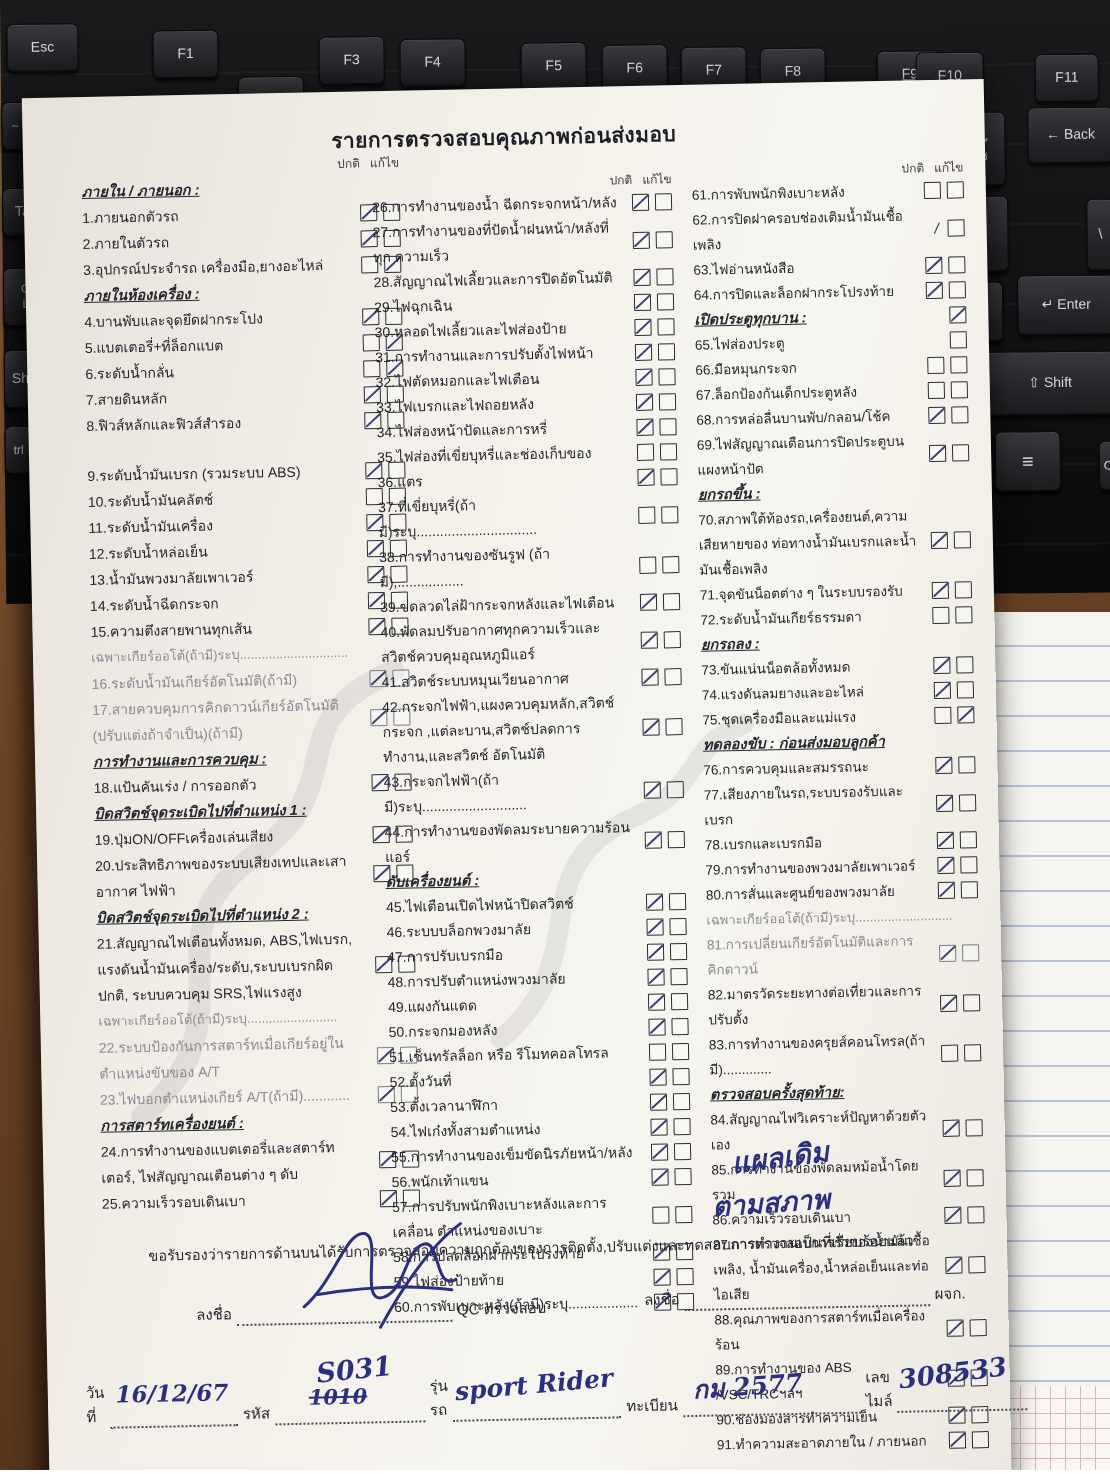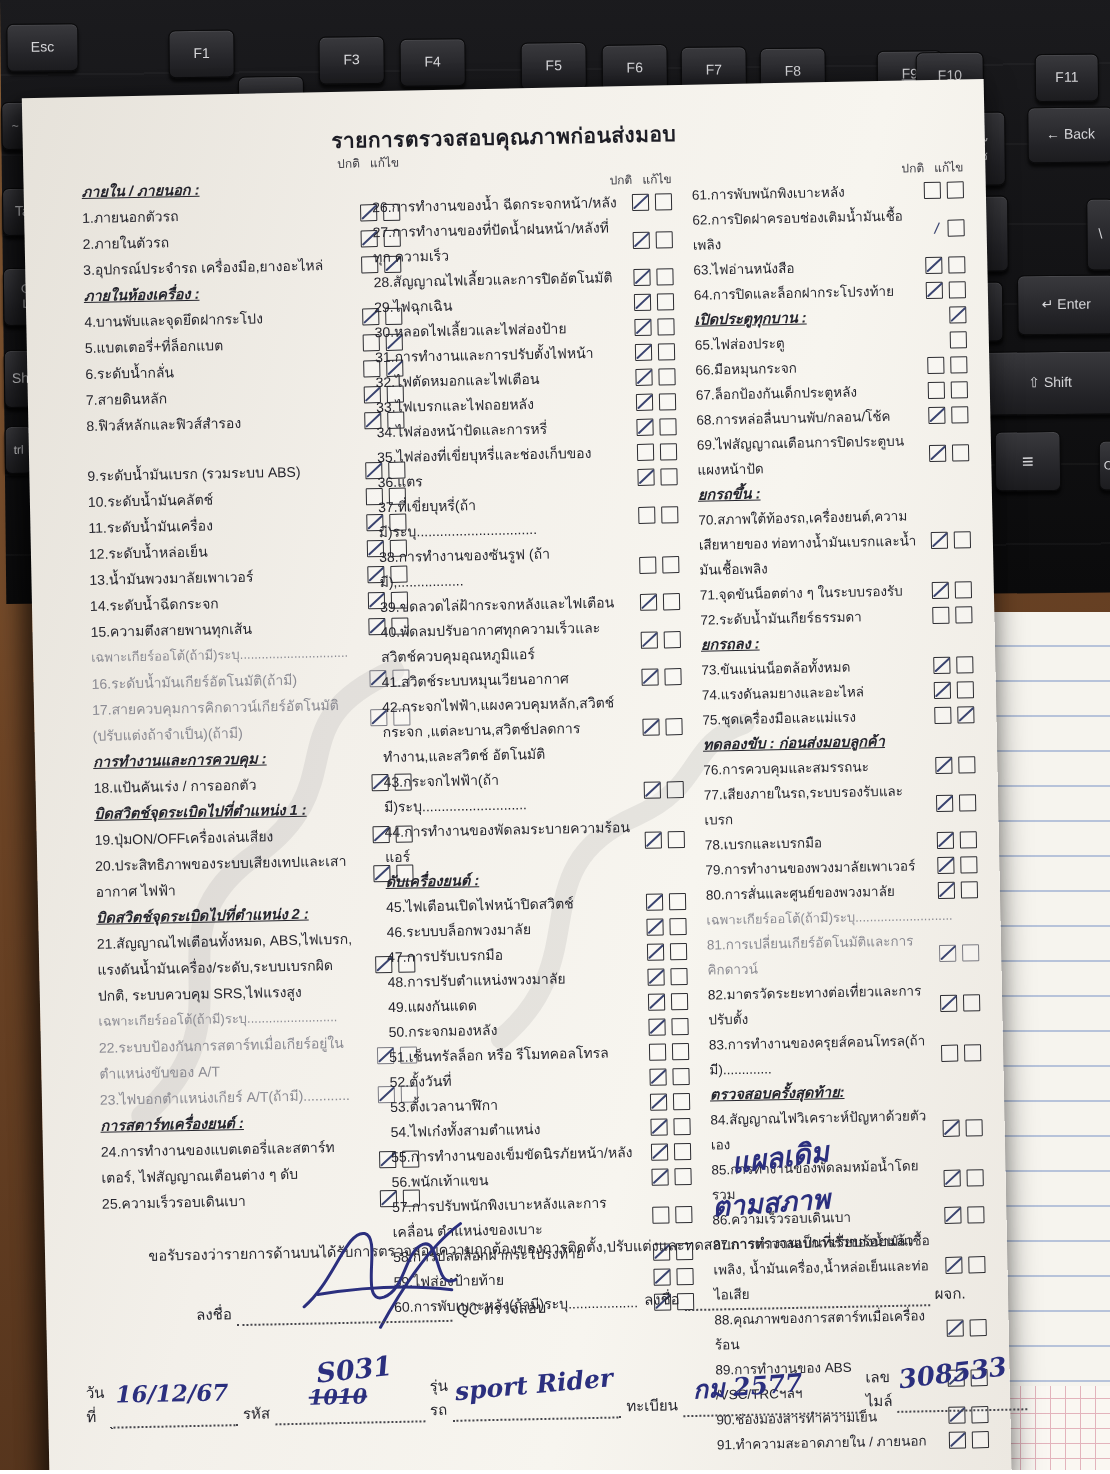--- a/index.html
+++ b/index.html
@@ -80,21 +80,21 @@
   .sigsvg{position:absolute;top:1118px;left:238px;}
   .ghost{position:absolute;opacity:.10;}
 </style>
 </head>
 <body>
 
 <div id="scene">
 
   <div class="kb">
     <div class="key" style="left:6px;top:30px;width:70px;height:46px;">Esc</div>
-    <div class="key" style="left:168px;top:38px;width:64px;height:46px;">F1</div>
+    <div class="key" style="left:152px;top:38px;width:64px;height:46px;">F1</div>
     <div class="key" style="left:237px;top:42px;width:64px;height:46px;margin-top:43px;">F2</div>
     <div class="key" style="left:318px;top:46px;width:64px;height:46px;">F3</div>
     <div class="key" style="left:399px;top:49px;width:64px;height:46px;">F4</div>
     <div class="key" style="left:520px;top:54px;width:64px;height:46px;">F5</div>
     <div class="key" style="left:601px;top:57px;width:64px;height:46px;">F6</div>
     <div class="key" style="left:680px;top:60px;width:64px;height:46px;">F7</div>
     <div class="key" style="left:759px;top:62px;width:64px;height:46px;">F8</div>
     <div class="key" style="left:876px;top:66px;width:64px;height:46px;text-decoration:underline;">F9</div>
     <div class="key" style="left:915px;top:68px;width:66px;height:46px;">F10</div>
     <div class="key" style="left:1034px;top:71px;width:62px;height:46px;">F11</div>

